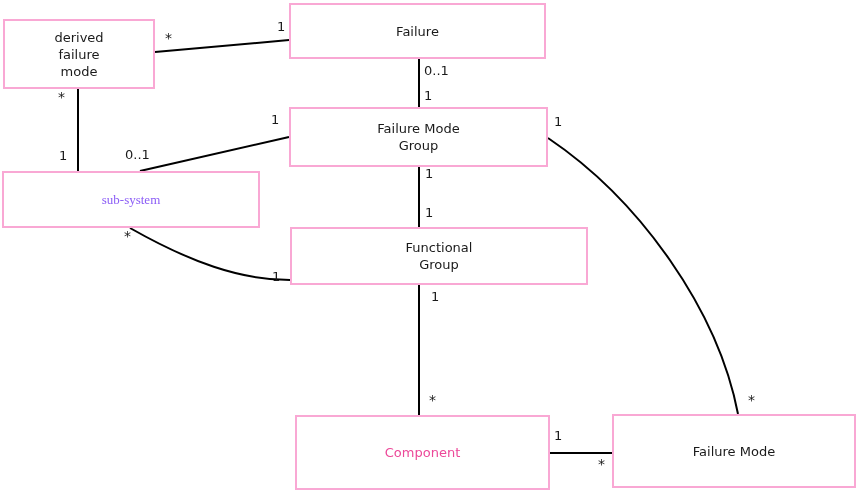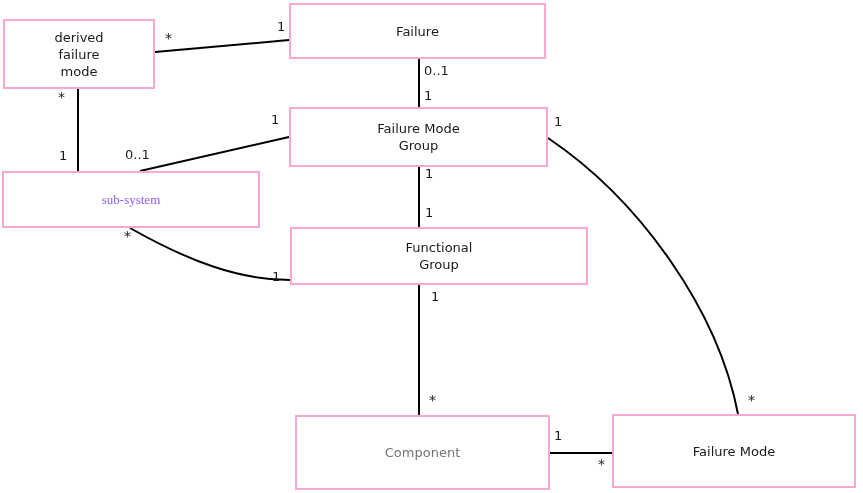--- a/index.html
+++ b/index.html
@@ -89,21 +89,21 @@
 Group</div>
       </div>
       <div class="uml-class" style="left: 2px; top: 171px; width: 258px; height: 57px;">
         <div class="uml-class-name" style="color: #8b5cf6; font-family: Liberation Serif, serif;">sub-system</div>
       </div>
       <div class="uml-class" style="left: 290px; top: 227px; width: 298px; height: 58px;">
         <div class="uml-class-name" style="color: rgb(26, 26, 26);">Functional
 Group</div>
       </div>
       <div class="uml-class" style="left: 295px; top: 415px; width: 255px; height: 75px;">
-        <div class="uml-class-name" style="color: #737373;">Component</div>
+        <div class="uml-class-name" style="color: #ec4899;">Component</div>
       </div>
       <div class="uml-class" style="left: 612px; top: 414px; width: 244px; height: 74px;">
         <div class="uml-class-name" style="color: rgb(26, 26, 26);">Failure Mode</div>
       </div>
     </div>
   <div id="mult-layer">
       <span class="mult mult-star" style="left: 165px; top: 32px; color: rgb(26, 26, 26);">*</span>
       <span class="mult" style="left: 277px; top: 20px; color: rgb(26, 26, 26);">1</span>
       <span class="mult mult-star" style="left: 58px; top: 91px; color: rgb(26, 26, 26);">*</span>
       <span class="mult" style="left: 59px; top: 149px; color: rgb(26, 26, 26);">1</span>

